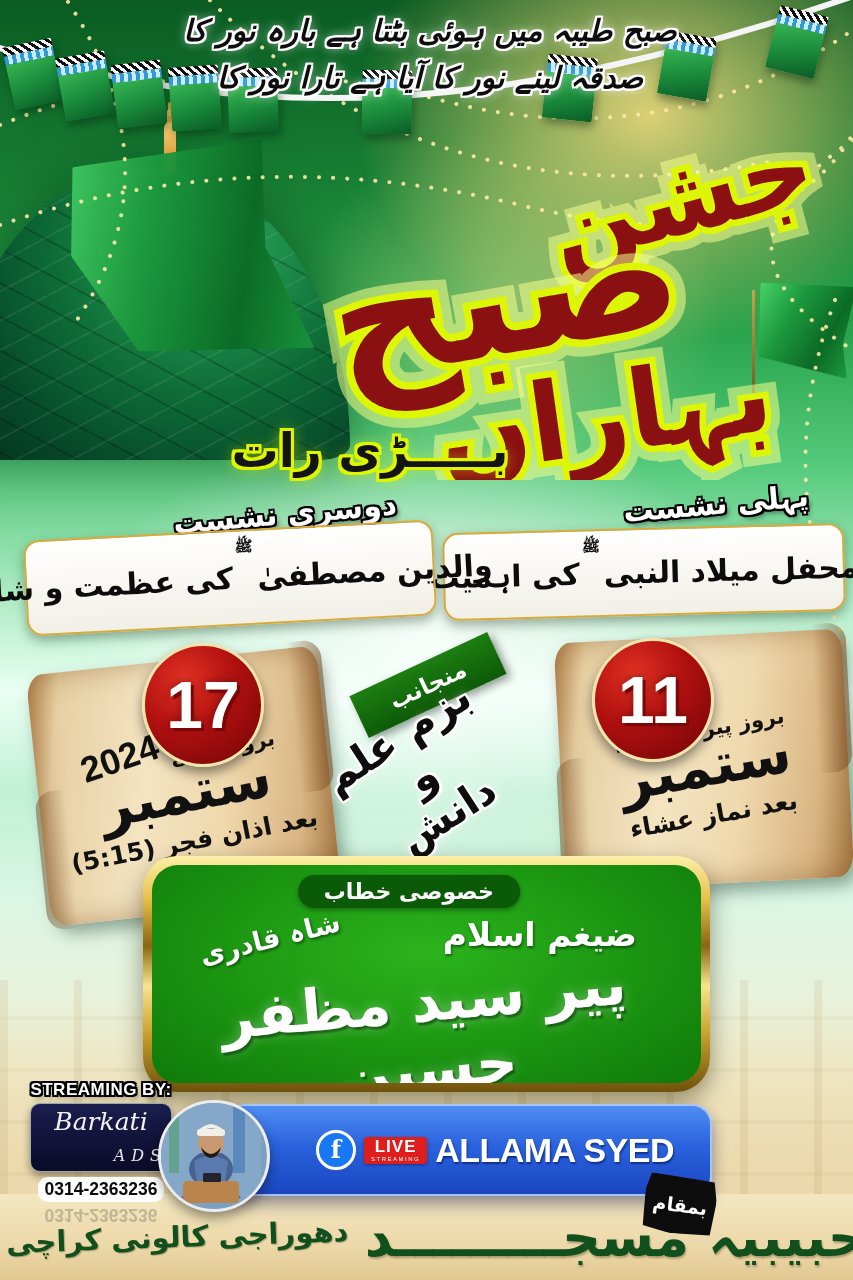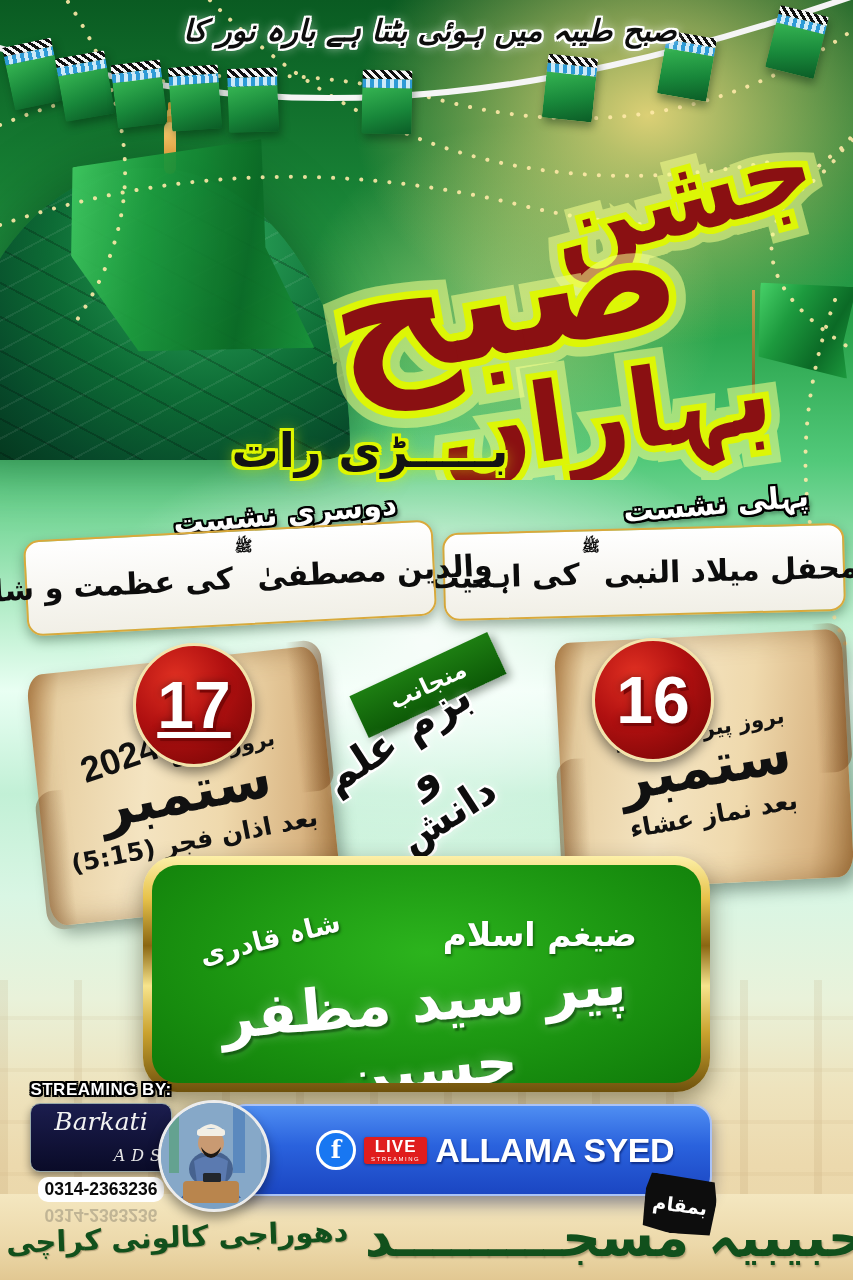--- a/index.html
+++ b/index.html
@@ -207,20 +207,21 @@
   <div class="flag" style="left:114px;top:62px;transform:rotate(-7deg);"></div>
   <div class="flag" style="left:170px;top:66px;transform:rotate(-4deg);"></div>
   <div class="flag" style="left:228px;top:68px;transform:rotate(-2deg);"></div>
   <div class="flag" style="left:362px;top:70px;transform:rotate(1deg);"></div>
   <div class="flag" style="left:545px;top:56px;transform:rotate(6deg);"></div>
   <div class="flag" style="left:662px;top:34px;transform:rotate(10deg);"></div>
   <div class="flag" style="left:772px;top:10px;transform:rotate(14deg);"></div>
 
   <div class="verse">
     <div class="ol-w">صبح طیبہ میں ہوئی بٹتا ہے بارہ نور کا</div>
+    <div class="ol-w">صدقہ لینے نور کا آیا ہے تارا نور کا</div>
   </div>
 
   <svg class="title-svg" viewBox="0 0 616 376">
     <g font-family="'DejaVu Sans',sans-serif" font-weight="bold" text-anchor="middle" direction="rtl">
       <text x="468" y="128" font-size="102" fill="none" stroke="#f4ff8c" stroke-width="30" opacity="0.55" transform="rotate(-15 468 128)">جشن</text>
       <text x="468" y="128" font-size="102" fill="#8a1012" stroke="#ddf606" stroke-width="13" paint-order="stroke" transform="rotate(-15 468 128)">جشن</text>
       <text x="292" y="248" font-size="168" fill="none" stroke="#f4ff8c" stroke-width="34" opacity="0.55" transform="rotate(-10 292 248)">صبح</text>
       <text x="292" y="248" font-size="168" fill="#8a1012" stroke="#ddf606" stroke-width="15" paint-order="stroke" transform="rotate(-10 292 248)">صبح</text>
       <text x="388" y="348" font-size="108" fill="none" stroke="#f4ff8c" stroke-width="30" opacity="0.55" transform="rotate(-8 388 348)">بہاراں</text>
       <text x="388" y="348" font-size="108" fill="#8a1012" stroke="#ddf606" stroke-width="13" paint-order="stroke" transform="rotate(-8 388 348)">بہاراں</text>
@@ -246,42 +247,43 @@
   <div class="scroll" style="left:38px;top:660px;width:292px;height:252px;transform:rotate(-6deg);">
     <div class="scroll-inner" style="transform:rotate(-5deg);padding-top:66px;">
       <div class="row-year">
         <span class="year">2024</span>
         <span class="weekday">بروز منگل</span>
       </div>
       <div class="month">ستمبر</div>
       <div class="time">بعد اذان فجر (5:15)</div>
     </div>
   </div>
-  <div class="day-badge" style="left:133px;top:643px;text-decoration:underline;">17</div>
+  <div class="day-badge" style="left:142px;top:643px;">17</div>
 
   <div class="scroll" style="left:560px;top:636px;width:288px;height:248px;transform:rotate(-3deg);">
     <div class="scroll-inner" style="transform:rotate(-7deg);padding-top:64px;">
       <div class="row-year">
         <span class="year">2024</span>
         <span class="weekday">بروز پیر</span>
       </div>
       <div class="month">ستمبر</div>
       <div class="time">بعد نماز عشاء</div>
     </div>
   </div>
-  <div class="day-badge" style="left:592px;top:638px;">16</div>
+  <div class="day-badge" style="left:592px;top:638px;">11</div>
 
   <div class="org-ribbon">منجانب</div>
   <div class="org-name ol-w">
     <div class="l1">بزم علم و</div>
     <div class="l2">دانش</div>
   </div>
 
   <div class="gold-frame">
     <div class="green-banner">
+      <div class="banner-tag">خصوصی خطاب</div>
       <div class="banner-honorific">ضیغم اسلام</div>
       <div class="banner-suffix">شاہ قادری</div>
       <div class="banner-name">پیر سید مظفر حسین</div>
     </div>
   </div>
 
   <div class="designer">
     <div class="label ol-b">STREAMING BY:</div>
     <div class="box">
       <div class="name">Barkati</div>

